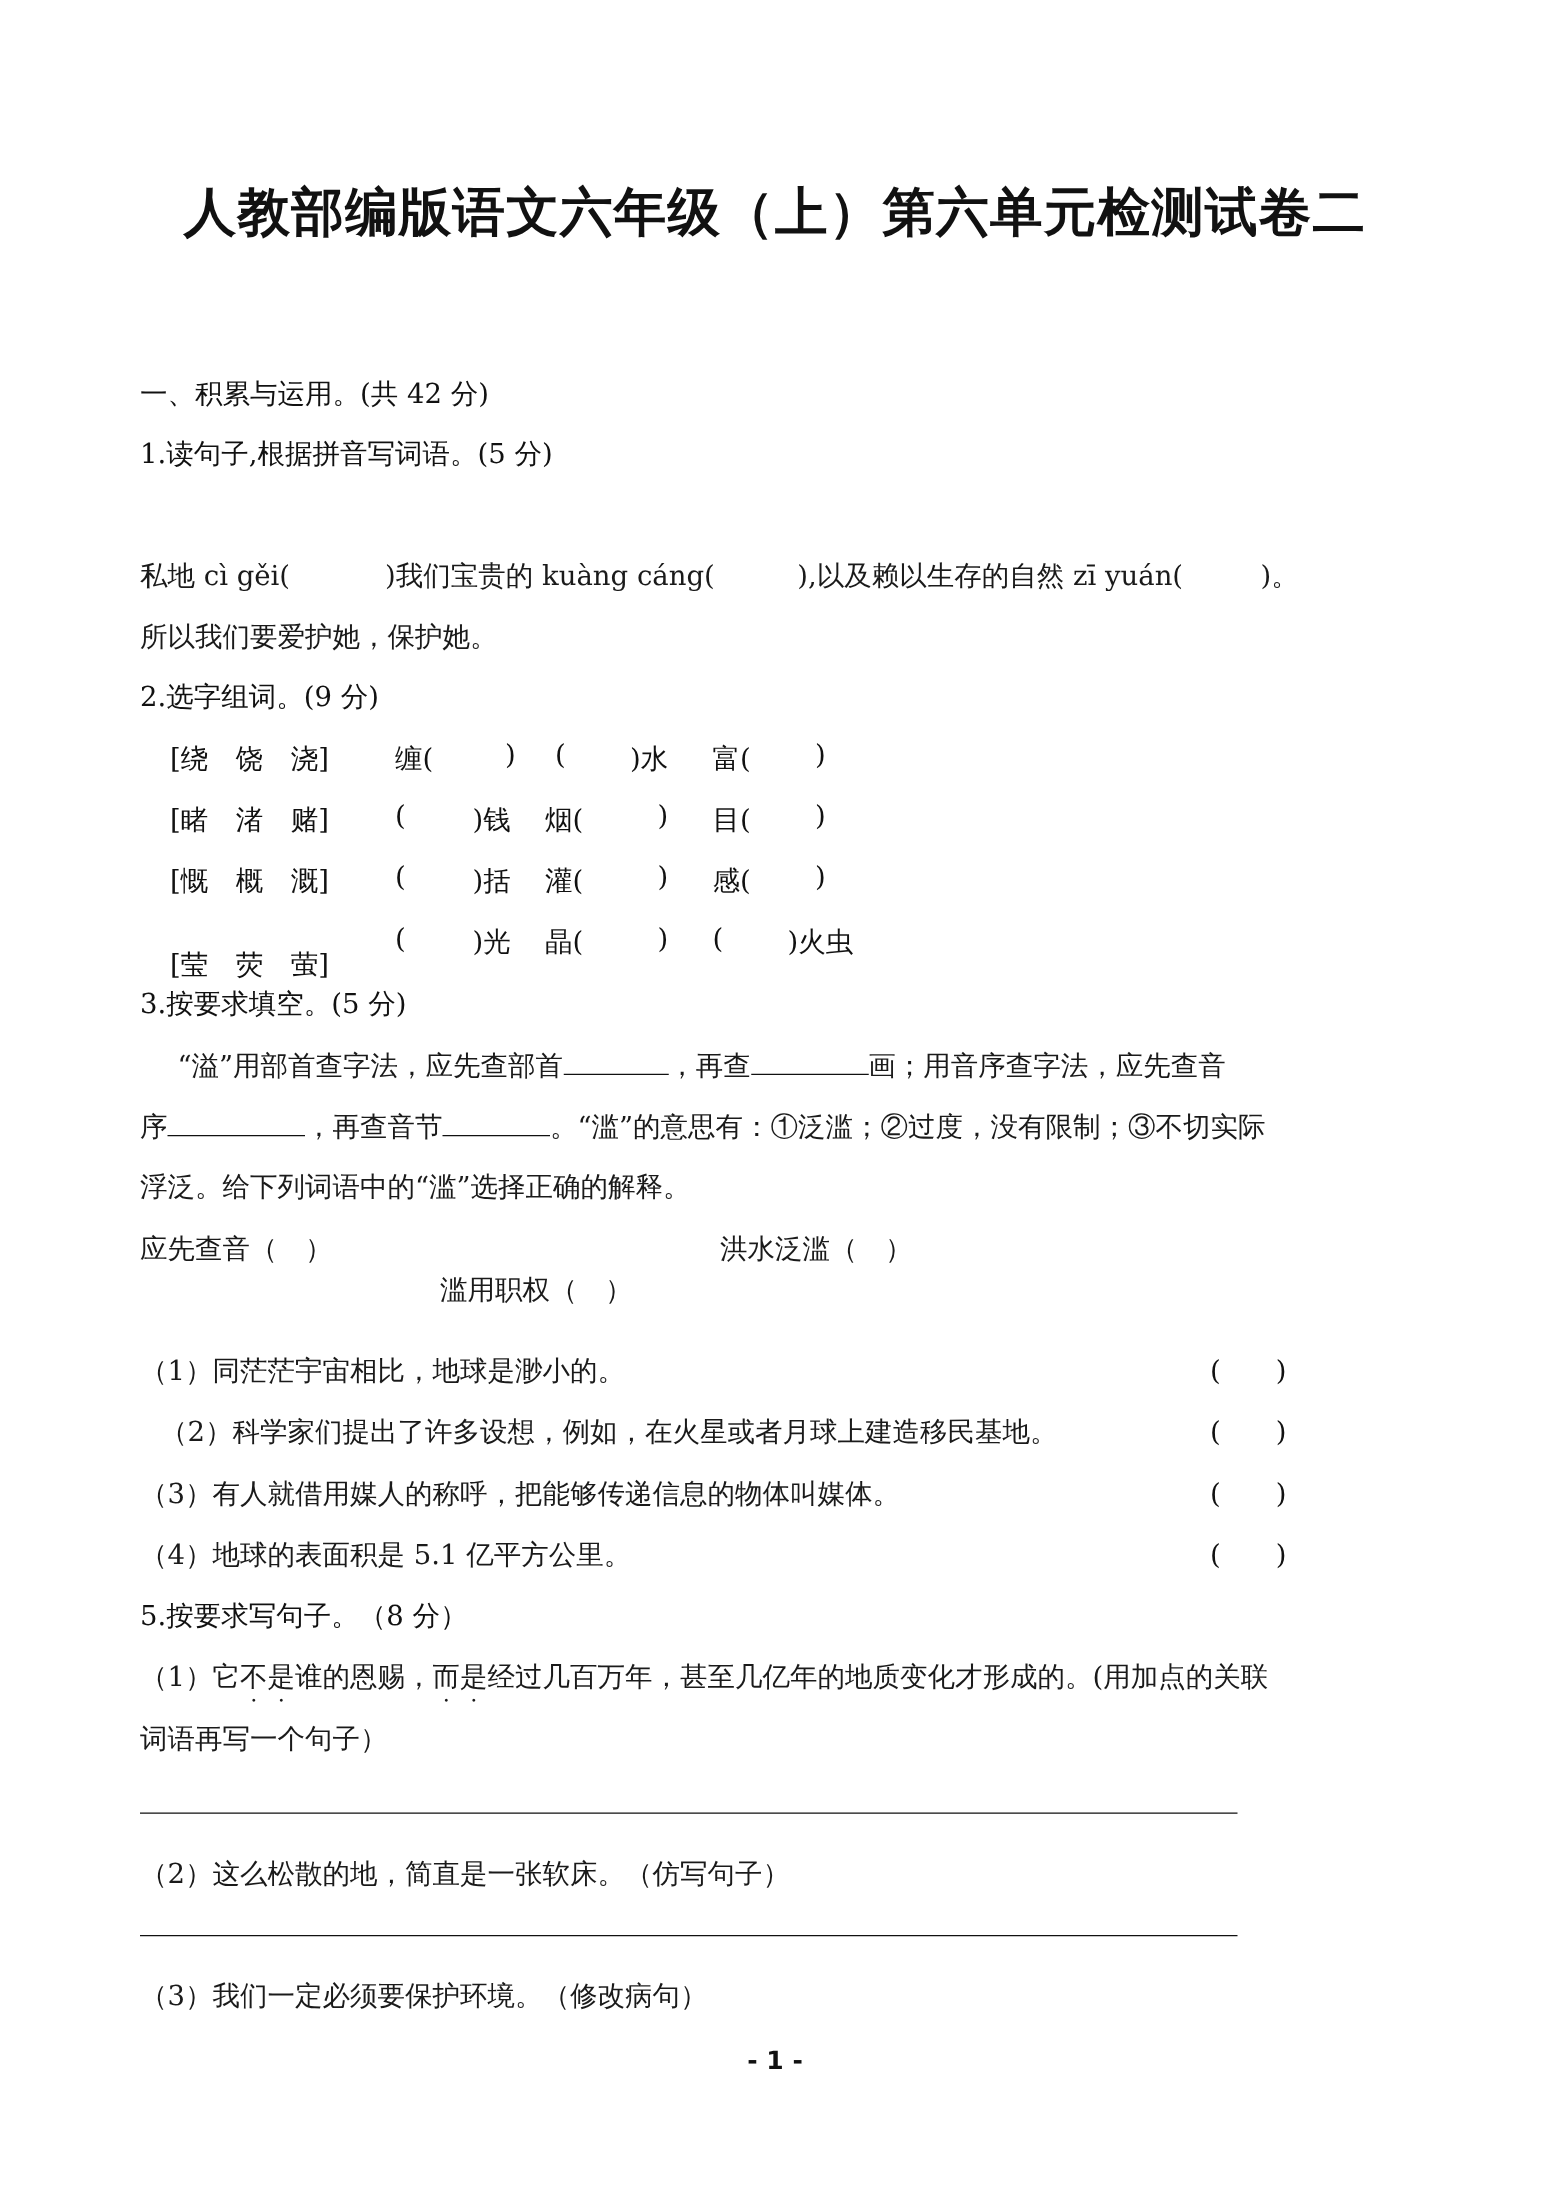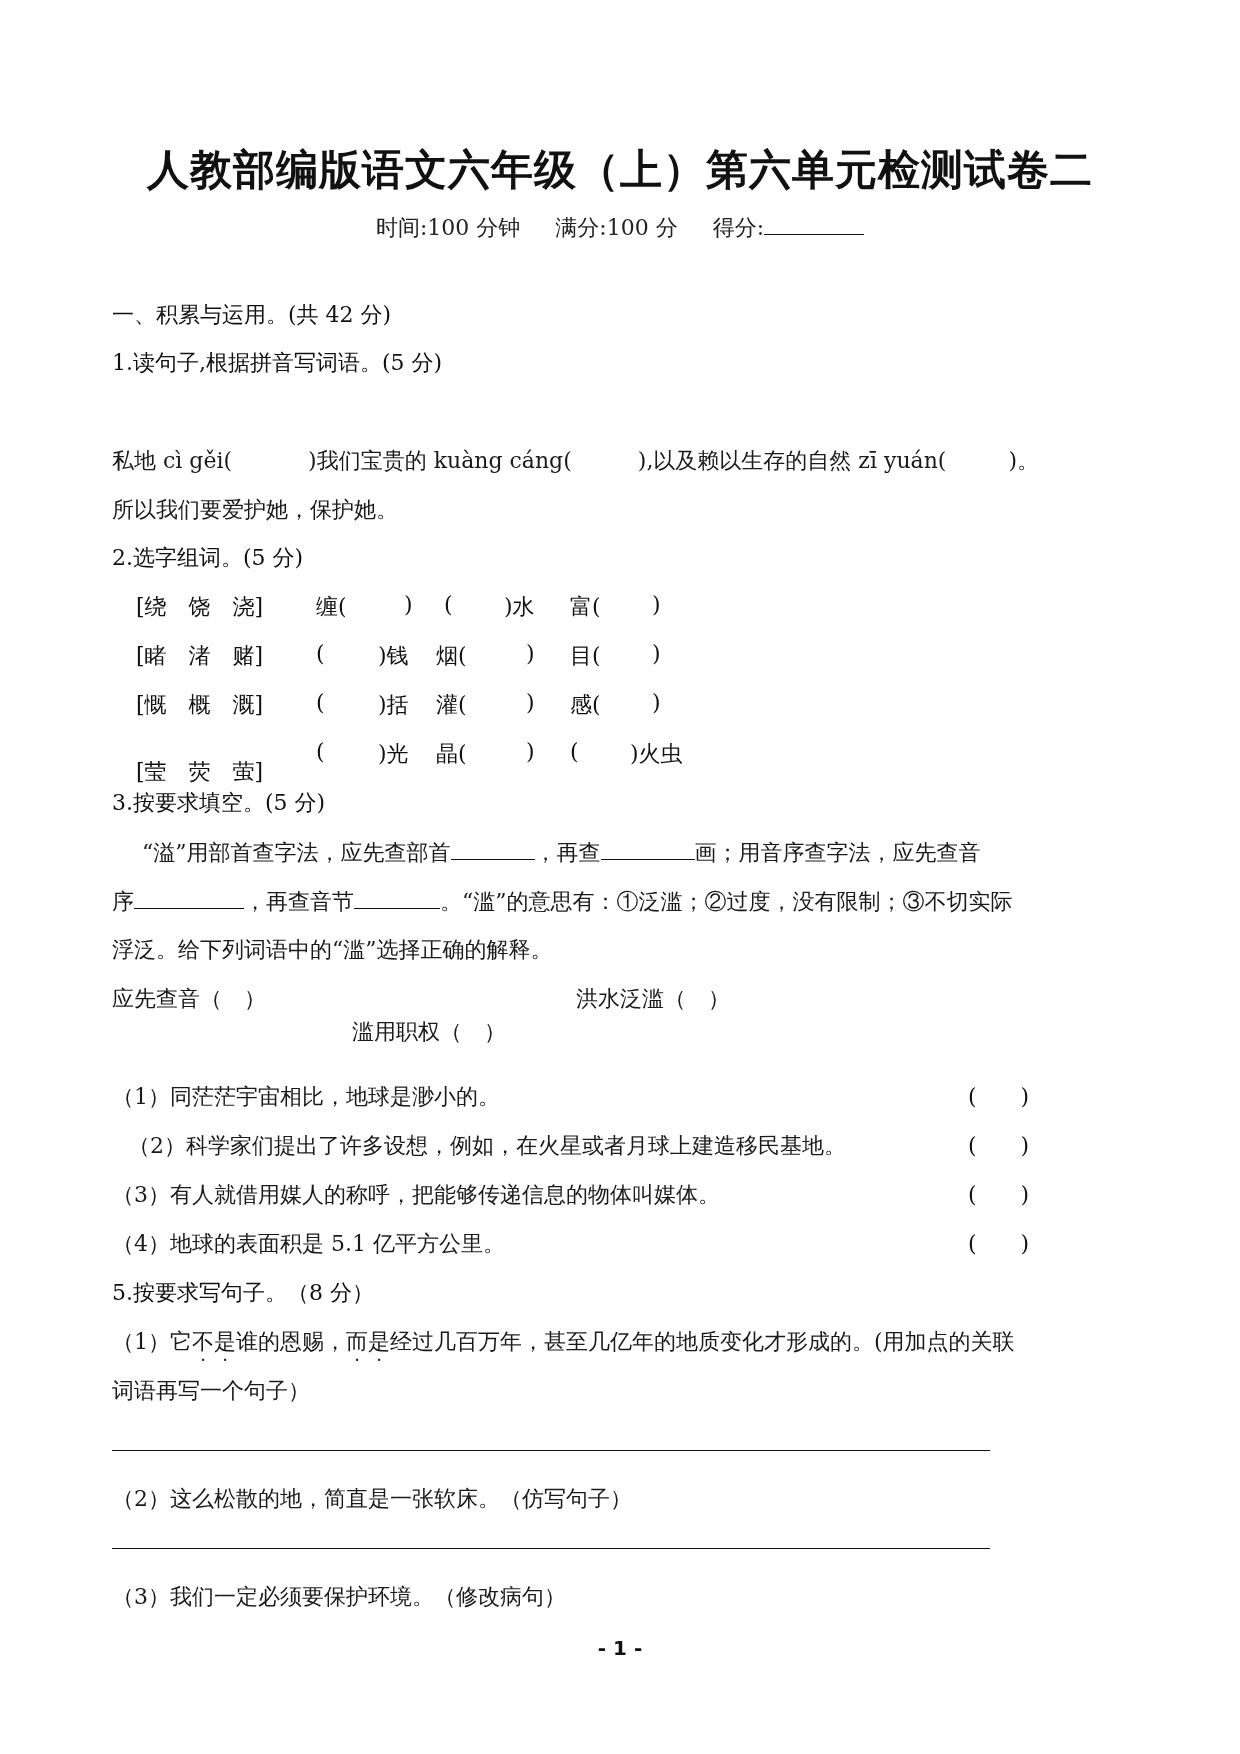--- a/index.html
+++ b/index.html
@@ -37,35 +37,30 @@
   .ans-paren { position: absolute; left: 968px; font-size: 22px; }
   .cell { position: absolute; font-size: 22px; }
 </style>
 </head>
 <body>
 
 <div class="page">
 
   <div class="abs title">人教部编版语文六年级（上）第六单元检测试卷二</div>
 
-  <div class="abs subtitle">
-    <span>时间:100 分钟</span>&nbsp;&nbsp;&nbsp;&nbsp;
-    <span>满分:100 分</span>&nbsp;&nbsp;&nbsp;&nbsp;
-    <span>得分:</span><span class="blank-inline" style="width:100px;"></span>
-  </div>
 
   <div class="abs h1" style="left:112px; top:300px;">一、积累与运用。(共 42 分)</div>
 
   <div class="abs q" style="left:112px; top:348px;">1.读句子,根据拼音写词语。(5 分)</div>
   <div class="abs line" style="left:112px; top:446px;">
     <span>私地 cì gěi(</span><span class="paren-gap" style="width:76px"></span><span>)我们宝贵的 kuàng cáng(</span><span class="paren-gap" style="width:66px"></span><span>),以及赖以生存的自然 zī yuán(</span><span class="paren-gap" style="width:62px"></span><span>)。</span>
   </div>
   <div class="abs line" style="left:112px; top:495px;">所以我们要爱护她，保护她。</div>
 
-  <div class="abs q" style="left:112px; top:543px;">2.选字组词。(5 分)</div>
+  <div class="abs q" style="left:112px; top:543px;">2.选字组词。(9 分)</div>
 
   <div>
     <span class="cell" style="left:136px; top:592px;">[绕　饶　浇]</span>
     <span class="cell" style="left:316px; top:592px;">缠(</span>
     <span class="cell" style="left:404px; top:592px;">)</span>
     <span class="cell" style="left:444px; top:592px;">(</span>
     <span class="cell" style="left:504px; top:592px;">)水</span>
     <span class="cell" style="left:570px; top:592px;">富(</span>
     <span class="cell" style="left:652px; top:592px;">)</span>
   </div>

